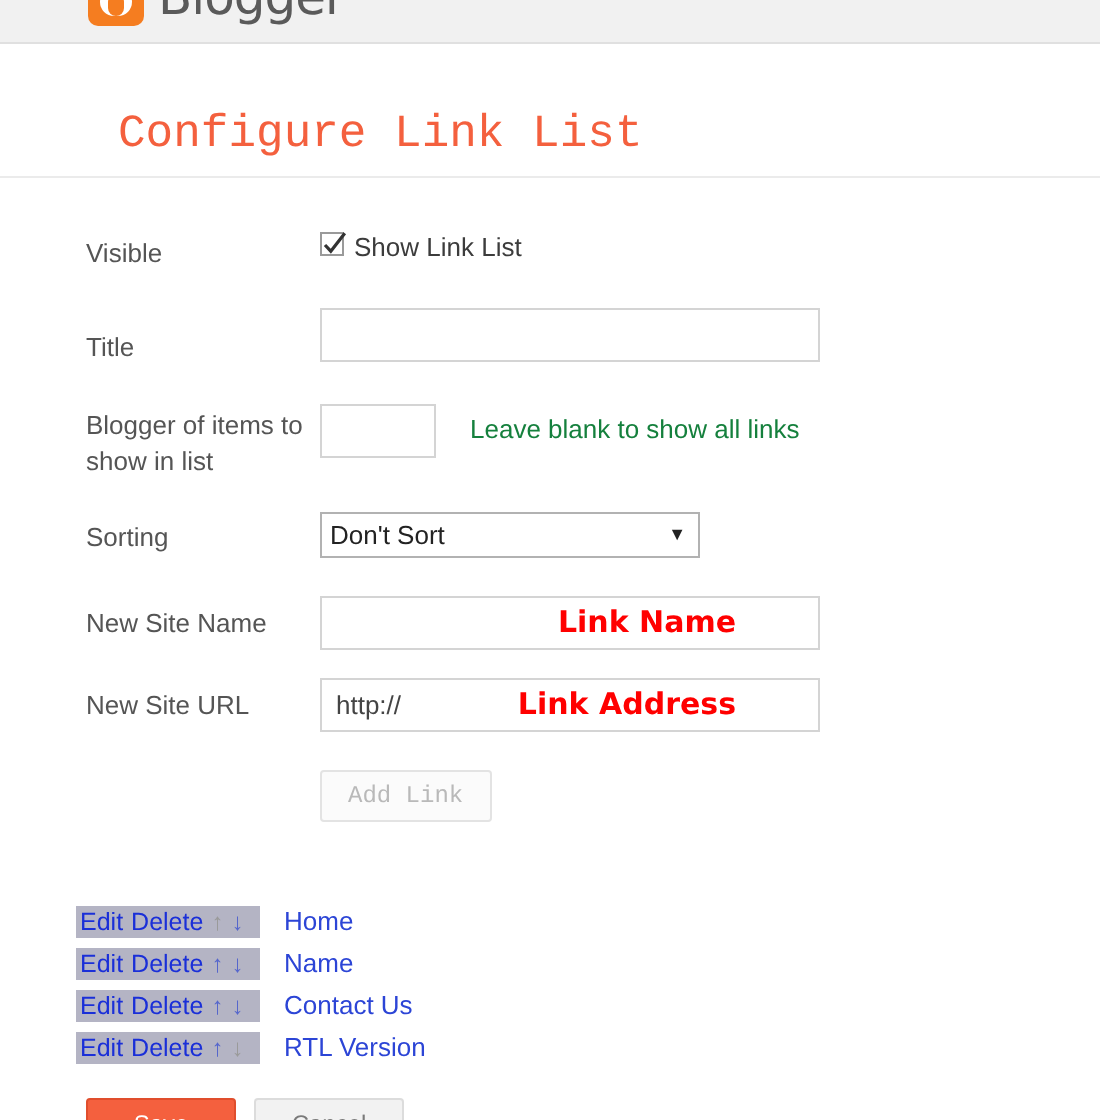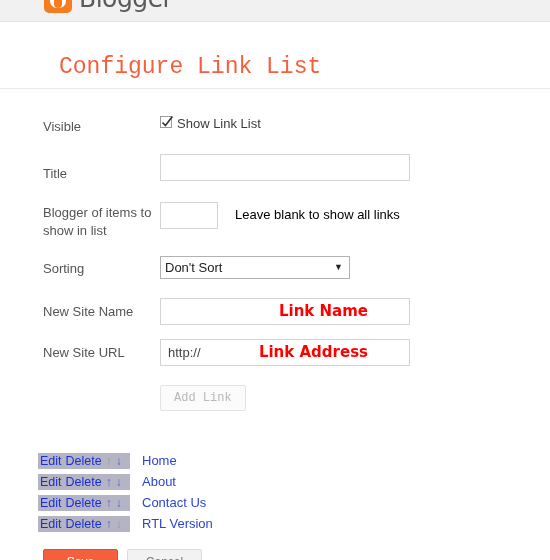--- a/index.html
+++ b/index.html
@@ -170,21 +170,21 @@
     border-radius: 0;
   }
   .txt-wide { width: 250px; }
   .txt-small { width: 58px; }
 
   .helper {
     position: absolute;
     left: 75px;
     top: 5px;
     font-size: 13px;
-    color: #000000;
+    color: #15803d;
     white-space: nowrap;
   }
 
   .sel {
     box-sizing: border-box;
     width: 190px;
     height: 23px;
     border: 1px solid #b2b2b2;
     background: #ffffff;
     font-family: "Liberation Sans", sans-serif;
@@ -411,21 +411,21 @@
     <a class="site-name">Home</a>
   </div>
 
   <div class="link-row">
     <span class="ops">
       <a class="op-link">Edit</a>
       <a class="op-link">Delete</a>
       <span class="arrow on">↑</span>
       <span class="arrow on">↓</span>
     </span>
-    <a class="site-name">About</a>
+    <a class="site-name">Name</a>
   </div>
 
   <div class="link-row">
     <span class="ops">
       <a class="op-link">Edit</a>
       <a class="op-link">Delete</a>
       <span class="arrow on">↑</span>
       <span class="arrow on">↓</span>
     </span>
     <a class="site-name">Contact Us</a>

